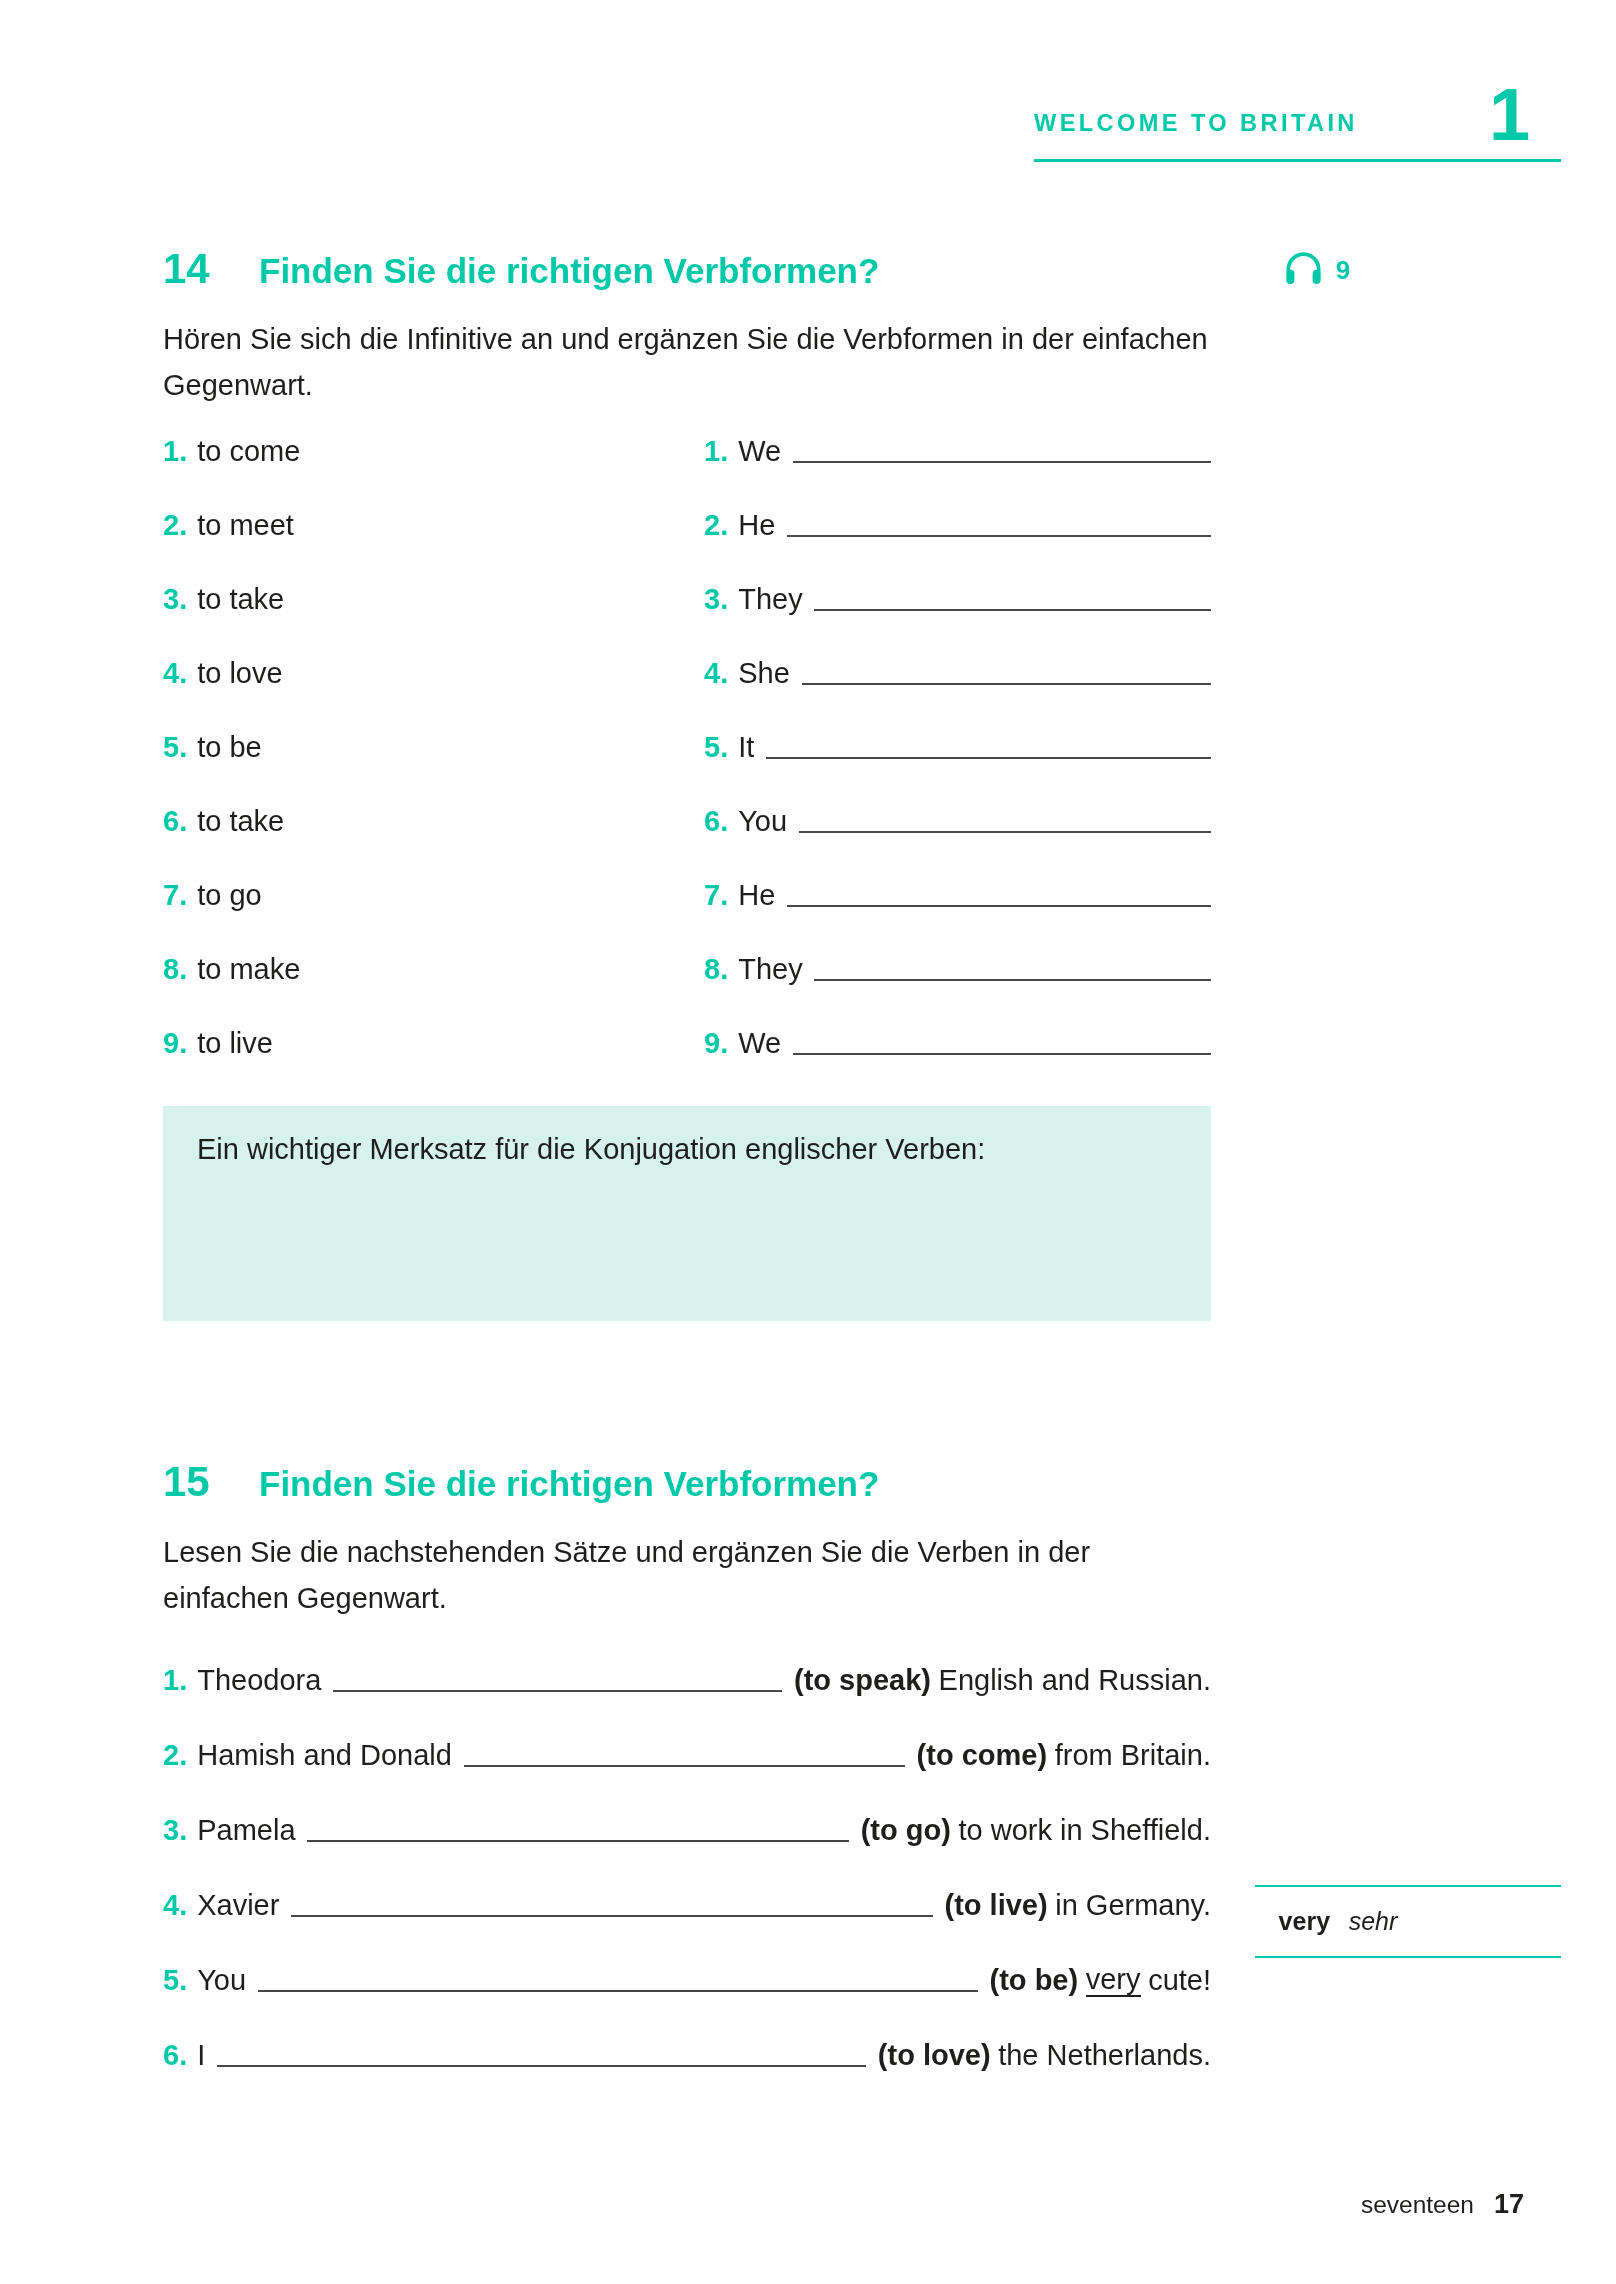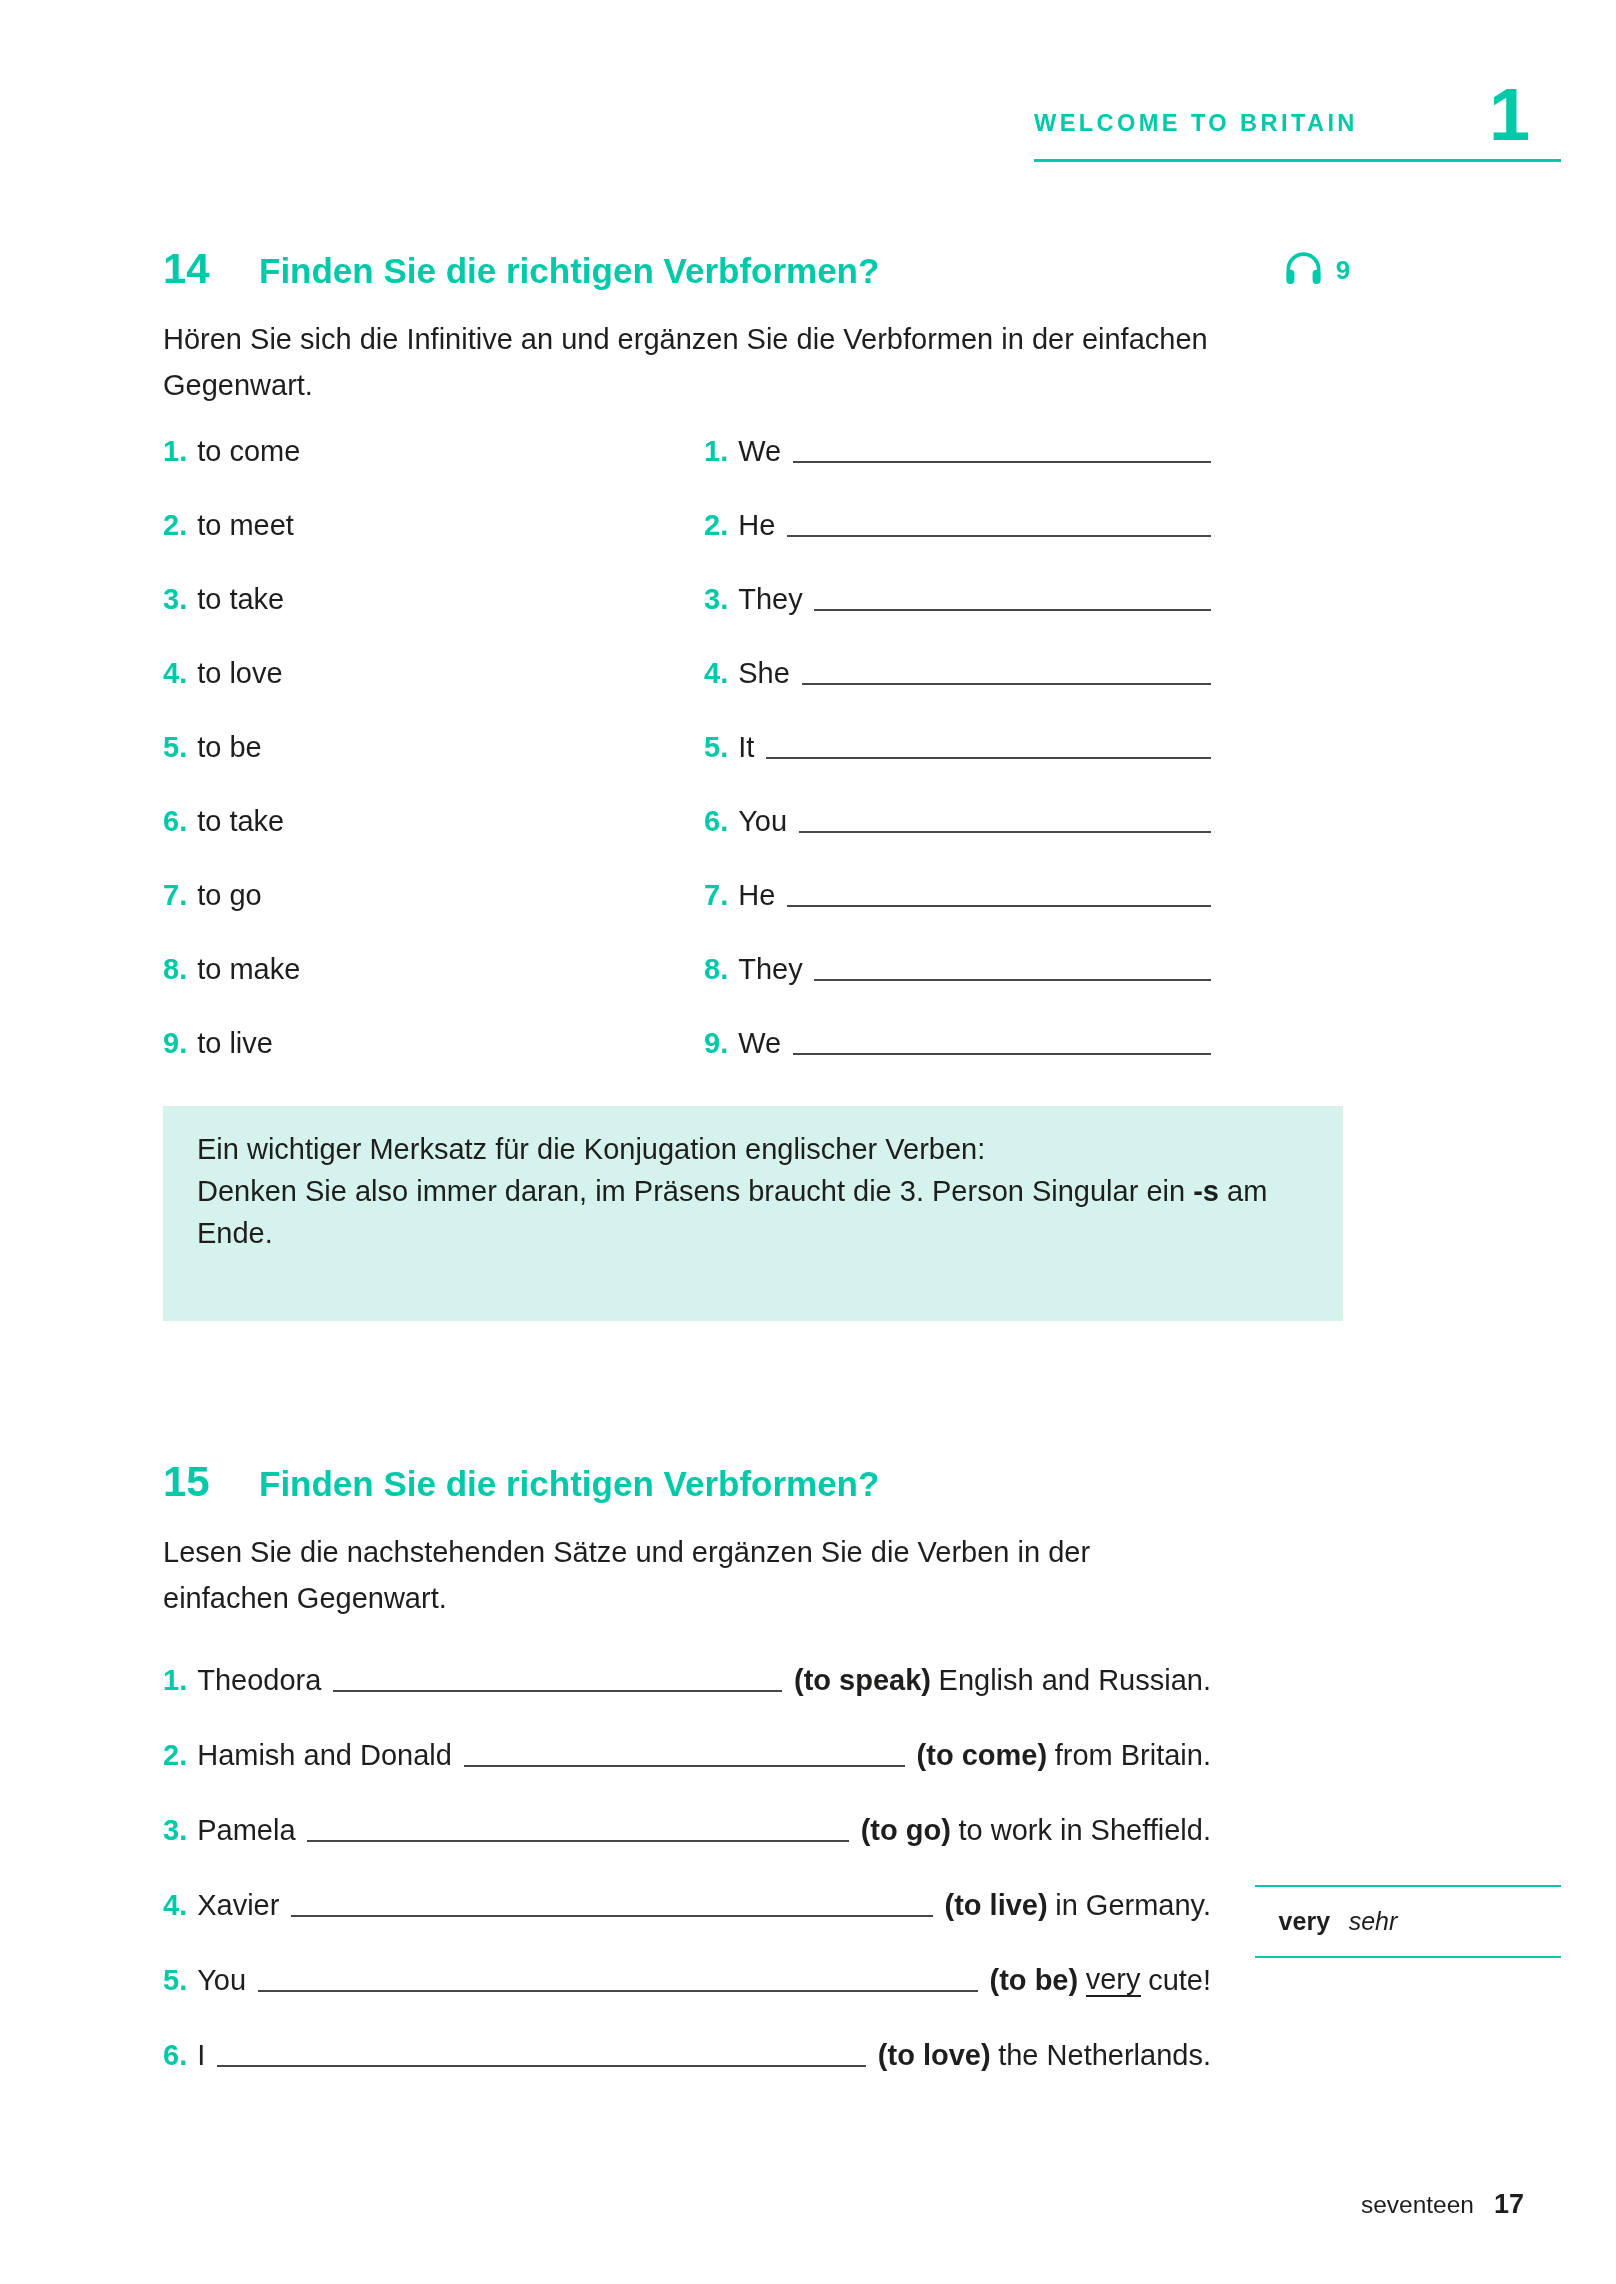--- a/index.html
+++ b/index.html
@@ -52,21 +52,21 @@
   .col-right{ flex:1; display:flex; align-items:center; }
   .num{ color:var(--teal); font-weight:bold; font-size:29px; margin-right:10px; }
   .txt{ font-size:29px; }
   .blank{
     flex:1; height:1.7px; border-bottom:2.1px solid var(--line);
     margin-left:11.8px; position:relative; top:10px;
   }
 
   
   .note-box{
-    position:absolute; left:163px; top:1106px; width:1180px; height:215px;
+    position:absolute; left:163px; top:1106px; width:1048px; height:215px;
     background:var(--note-bg); padding:22px 34px;
   }
   .note-line{ font-size:29px; line-height:42px; white-space:pre-wrap; }
   .b{ font-weight:bold; }
 
   
   .ex15-list{ margin-top:22px; }
   .ex15-row{ display:flex; align-items:center; height:75px; }
   .verb-hint{ font-weight:bold; font-size:29px; margin-right:7.6px; }
   .tail{ font-size:29px; }
@@ -228,21 +228,20 @@
           <span class="txt">We</span>
           <span class="blank"></span>
         </div>
       </div>
 
     </div>
   </section>
 
   <div class="note-box">
     <p class="note-line"><span>Ein wichtiger Merksatz für die Konjugation englischer Verben:</span></p>
-    <p class="note-line"><span>Denken Sie also immer daran, im Präsens braucht die 3. Person Singular ein </span><span class="b">-s</span><span> am Ende.</span></p>
   </div>
 
   <section class="exercise" id="ex15">
     <div class="ex-header">
       <span class="ex-number">15</span>
       <span class="ex-title">Finden Sie die richtigen Verbformen?</span>
     </div>
     <p class="ex-instructions">Lesen Sie die nachstehenden Sätze und ergänzen Sie die Verben in der einfachen Gegenwart.</p>
 
     <div class="ex15-list">

